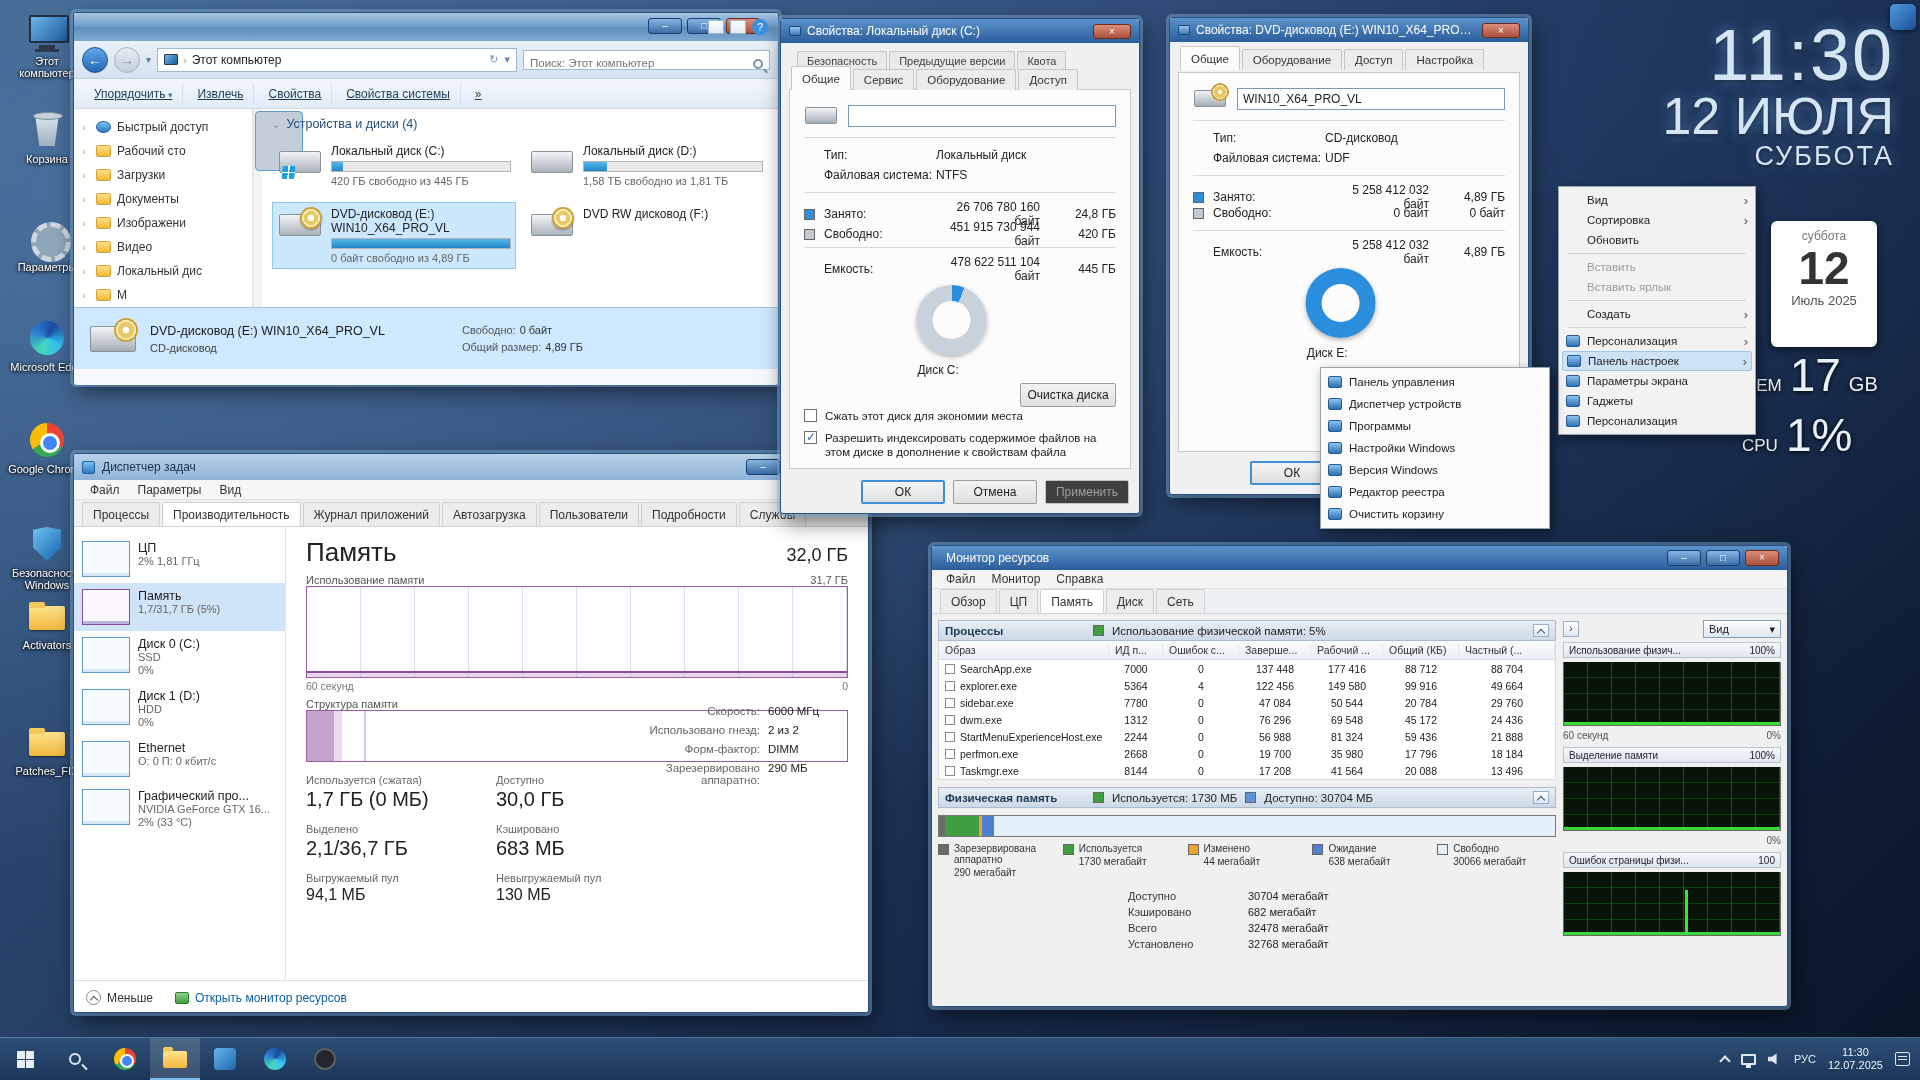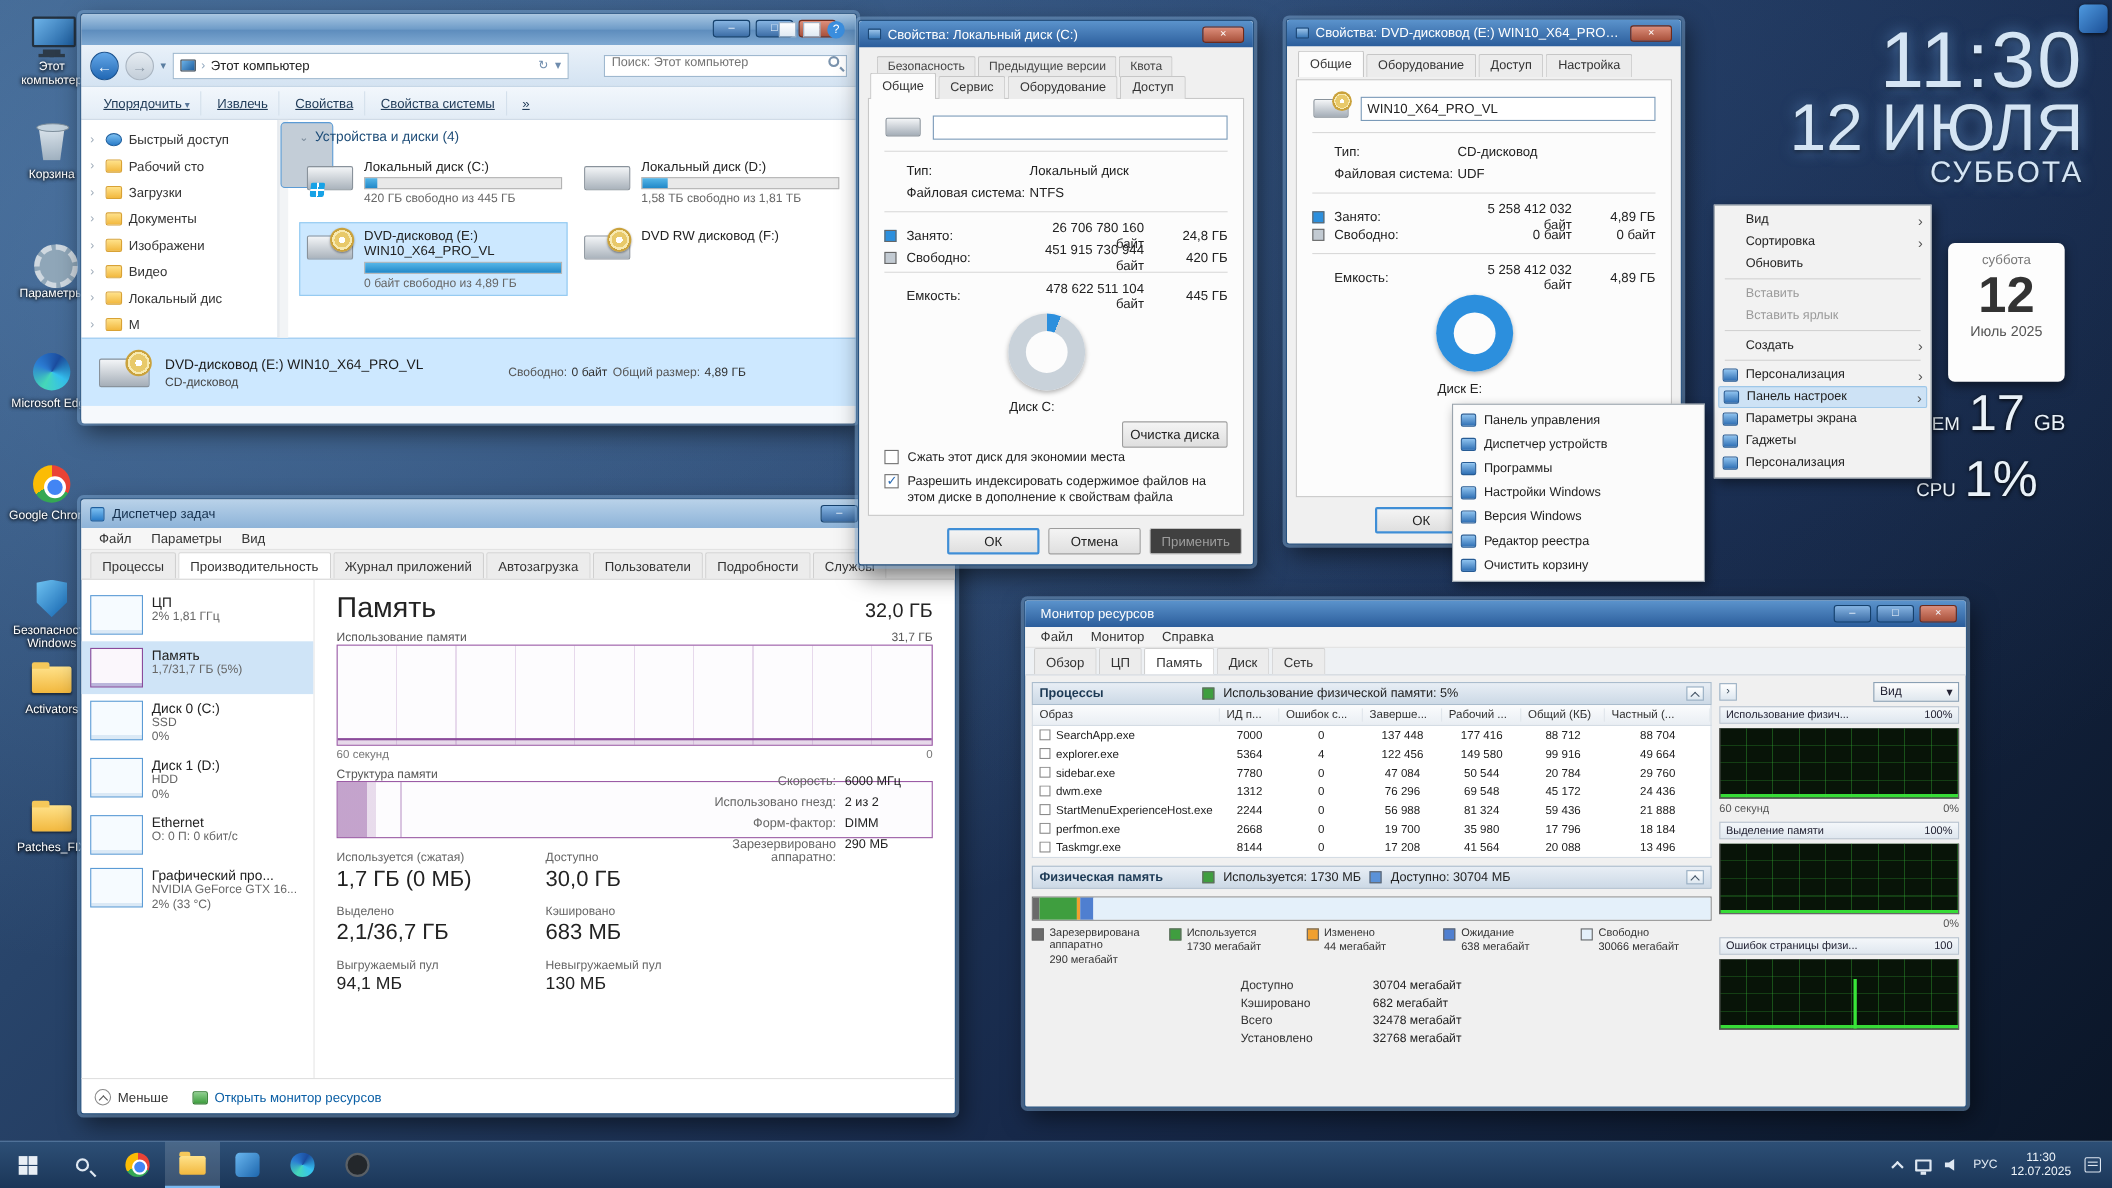--- a/index.html
+++ b/index.html
@@ -35,21 +35,21 @@
 .ic-gear::before{content:"";position:absolute;left:6px;top:4px;width:30px;height:30px;border-radius:50%;border:5px dashed #cfd8e0;background:#8fa6b8;}
 .ic-edge::before{content:"";position:absolute;left:5px;top:3px;width:34px;height:34px;border-radius:50%;background:conic-gradient(from 210deg,#45d7b8,#2b7cd3,#1b4c9e,#35c1f1,#45d7b8);}
 .ic-chrome::before{content:"";position:absolute;left:5px;top:3px;width:34px;height:34px;border-radius:50%;background:conic-gradient(#ea4335 0 33%,#34a853 0 66%,#fbbc05 0 100%);}
 .ic-chrome::after{content:"";position:absolute;left:15px;top:13px;width:14px;height:14px;border-radius:50%;background:#4285f4;border:3px solid #fff;}
 .ic-shield::before{content:"";position:absolute;left:8px;top:3px;width:28px;height:34px;background:linear-gradient(135deg,#6fc3f2,#1565b0);clip-path:polygon(0 8%,50% 0,100% 8%,100% 60%,50% 100%,0 60%);}
 .ic-folder::before{content:"";position:absolute;left:4px;top:10px;width:36px;height:24px;border-radius:2px;background:linear-gradient(#ffe28a,#f2b83e);box-shadow:0 1px 2px rgba(0,0,0,.5);}
 .ic-folder::after{content:"";position:absolute;left:4px;top:6px;width:16px;height:6px;border-radius:2px 2px 0 0;background:#f5c85a;}
 
 .clockw{position:absolute;top:18px;right:26px;width:380px;text-align:right;color:#d5e5f4;text-shadow:0 0 14px rgba(130,190,255,.55),0 2px 4px rgba(0,0,0,.6);}
 .cw-time{font-size:72px;line-height:74px;letter-spacing:2px;}
-.cw-date{font-size:60px;line-height:48px;}
+.cw-date{font-size:52px;line-height:48px;}
 .cw-day{font-size:27px;line-height:32px;letter-spacing:2px;}
 .calw{position:absolute;left:1771px;top:221px;width:106px;height:126px;background:#fdfdfd;border-radius:6px;box-shadow:0 3px 10px rgba(0,0,0,.5);text-align:center;overflow:hidden;}
 .cal-day{font-size:12px;color:#777;margin-top:8px;}
 .cal-num{font-size:46px;font-weight:bold;color:#333;line-height:50px;}
 .cal-my{font-size:13px;color:#555;}
 .gadget{position:absolute;color:#e9f1f8;text-shadow:0 1px 4px #000;display:flex;align-items:baseline;gap:8px;}
 .gadget.mem{left:1742px;top:352px;}
 .gadget.cpu{left:1742px;top:412px;}
 .g-l{font-size:17px;} .g-v{font-size:46px;line-height:46px;} .g-u{font-size:20px;}
 .corner-ic{position:absolute;right:4px;top:4px;width:26px;height:26px;border-radius:5px;background:linear-gradient(135deg,#4f9ae0,#1b4f96);box-shadow:0 1px 4px rgba(0,0,0,.6);}
@@ -61,21 +61,21 @@
 .navbtn.back{background:linear-gradient(#63a7e8,#2268b4);border:1px solid #1b528e;}
 .navbtn.back::after{content:"←";}
 .navbtn.fwd{background:linear-gradient(#e6ecf2,#c3ced9);border:1px solid #a9b4c0;color:#8a97a5;}
 .navbtn.fwd::after{content:"→";}
 .nav-drop{color:#5a7da0;font-size:10px;}
 .nav-drop::after{content:"▾";}
 .addr{flex:0 0 360px;height:24px;background:#fff;border:1px solid #9fb8cf;display:flex;align-items:center;padding:0 6px;gap:5px;font-size:12px;color:#222;}
 .addr-ic{width:14px;height:11px;background:linear-gradient(135deg,#6db3e8,#1d5d9e);border:1px solid #2c3a48;border-radius:1px;}
 .addr-sep{color:#8aa2ba;font-size:11px;}
 .addr-right{margin-left:auto;color:#6f8cad;font-size:11px;display:flex;gap:6px;}
-.searchbox{flex:1;height:20px;background:#fff;border:1px solid #9fb8cf;display:flex;align-items:flex-start;padding:0 6px;margin-left:26px;}
+.searchbox{flex:1;height:20px;background:#fff;border:1px solid #9fb8cf;display:flex;align-items:flex-end;padding:0 6px;}
 .searchbox input{border:none;outline:none;flex:1;font-size:11.5px;color:#333;background:transparent;}
 .mag{width:10px;height:10px;border:2px solid #7a93ad;border-radius:50%;position:relative;}
 .mag::after{content:"";position:absolute;width:5px;height:2px;background:#7a93ad;transform:rotate(45deg);left:8px;top:9px;}
 .ex-toolbar{height:30px;background:linear-gradient(#f2f7fc,#e2ecf6);display:flex;align-items:center;padding:0 10px;gap:4px;border-bottom:1px solid #cdd9e6;position:relative;}
 .tool{padding:4px 10px;color:#1f3a57;font-size:12px;border-right:1px solid #d4e0ec;cursor:pointer;text-decoration:underline;}
 .tool.drop::after{content:" ▾";font-size:9px;color:#5b789a;}
 .tool.more{border-right:none;}
 .ex-tool-right{position:absolute;right:10px;top:6px;display:flex;gap:6px;align-items:center;}
 .vt{width:16px;height:14px;border:1px solid #9fb4c9;background:linear-gradient(#fff,#dfe9f3);}
 .help-q{width:16px;height:16px;border-radius:50%;background:#3b8ede;color:#fff;font-size:11px;text-align:center;line-height:16px;}
@@ -105,21 +105,21 @@
 .dr-bar .fill{display:block;height:100%;background:linear-gradient(#55b6e8,#2188c8);}
 .dr-info{font-size:11px;color:#666;}
 .ex-details{height:62px;background:#cde8ff;border-top:1px solid #9ecbf0;display:flex;align-items:center;padding:0 14px;gap:12px;}
 .dp-ic{width:50px;height:42px;position:relative;}
 .dp-ic::before{content:"";position:absolute;left:2px;right:2px;top:8px;bottom:8px;background:linear-gradient(#f3f5f7,#a5aeb8);border:1px solid #89929b;border-radius:2px;}
 .dp-ic::after{content:"";position:absolute;right:0;top:0;width:24px;height:24px;border-radius:50%;
  background:radial-gradient(circle,#fff 0 3px,#e8c96a 3px 8px,#f7e9b0 8px 10px,#caa23c 10px 12px);}
 .dp-main{min-width:300px;}
 .dp-name{font-size:12.5px;color:#1a1a1a;}
 .dp-type{font-size:11px;color:#444;margin-top:4px;}
-.dp-cols{font-size:11px;color:#333;display:flex;flex-direction:row;gap:5px;}
+.dp-cols{font-size:11px;color:#333;display:flex;flex-direction:column;gap:5px;}
 .dp-cols span.lab{color:#555;margin-right:4px;}
 .ex-status{height:16px;background:#f6f9fc;border-radius:0 0 3px 3px;}
 
 .w-pc{left:780px;top:18px;width:360px;height:496px;z-index:240;}
 .w-pe{left:1169px;top:17px;width:360px;height:478px;z-index:250;}
 .dlg-titlebar{height:24px;background:linear-gradient(#5b93cc,#2b5d9b);border-radius:3px 3px 0 0;color:#fff;font-size:12px;display:flex;align-items:center;padding:0 8px;gap:6px;}
 .dlg-titlebar .dico{width:12px;height:10px;background:linear-gradient(#9cc4ea,#3a79b8);border:1px solid #1c4877;border-radius:1px;}
 .dlg-title{flex:1;white-space:nowrap;overflow:hidden;text-overflow:ellipsis;}
 .dlg-close{width:38px;height:15px;border-radius:3px;border:1px solid #6e2a1a;background:linear-gradient(#dd8f7c,#a8503a);color:#fff;font-size:10px;line-height:13px;text-align:center;}
 .dlg-close::after{content:"×";}

